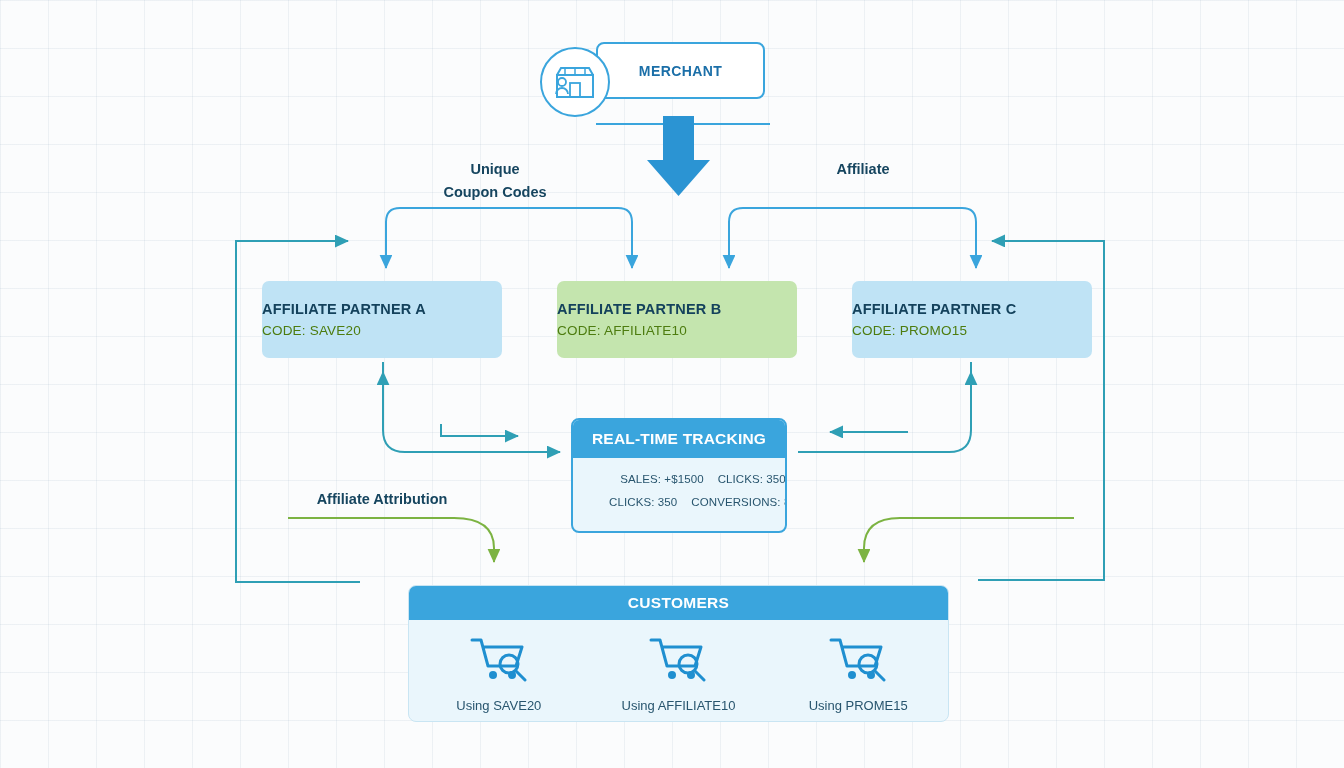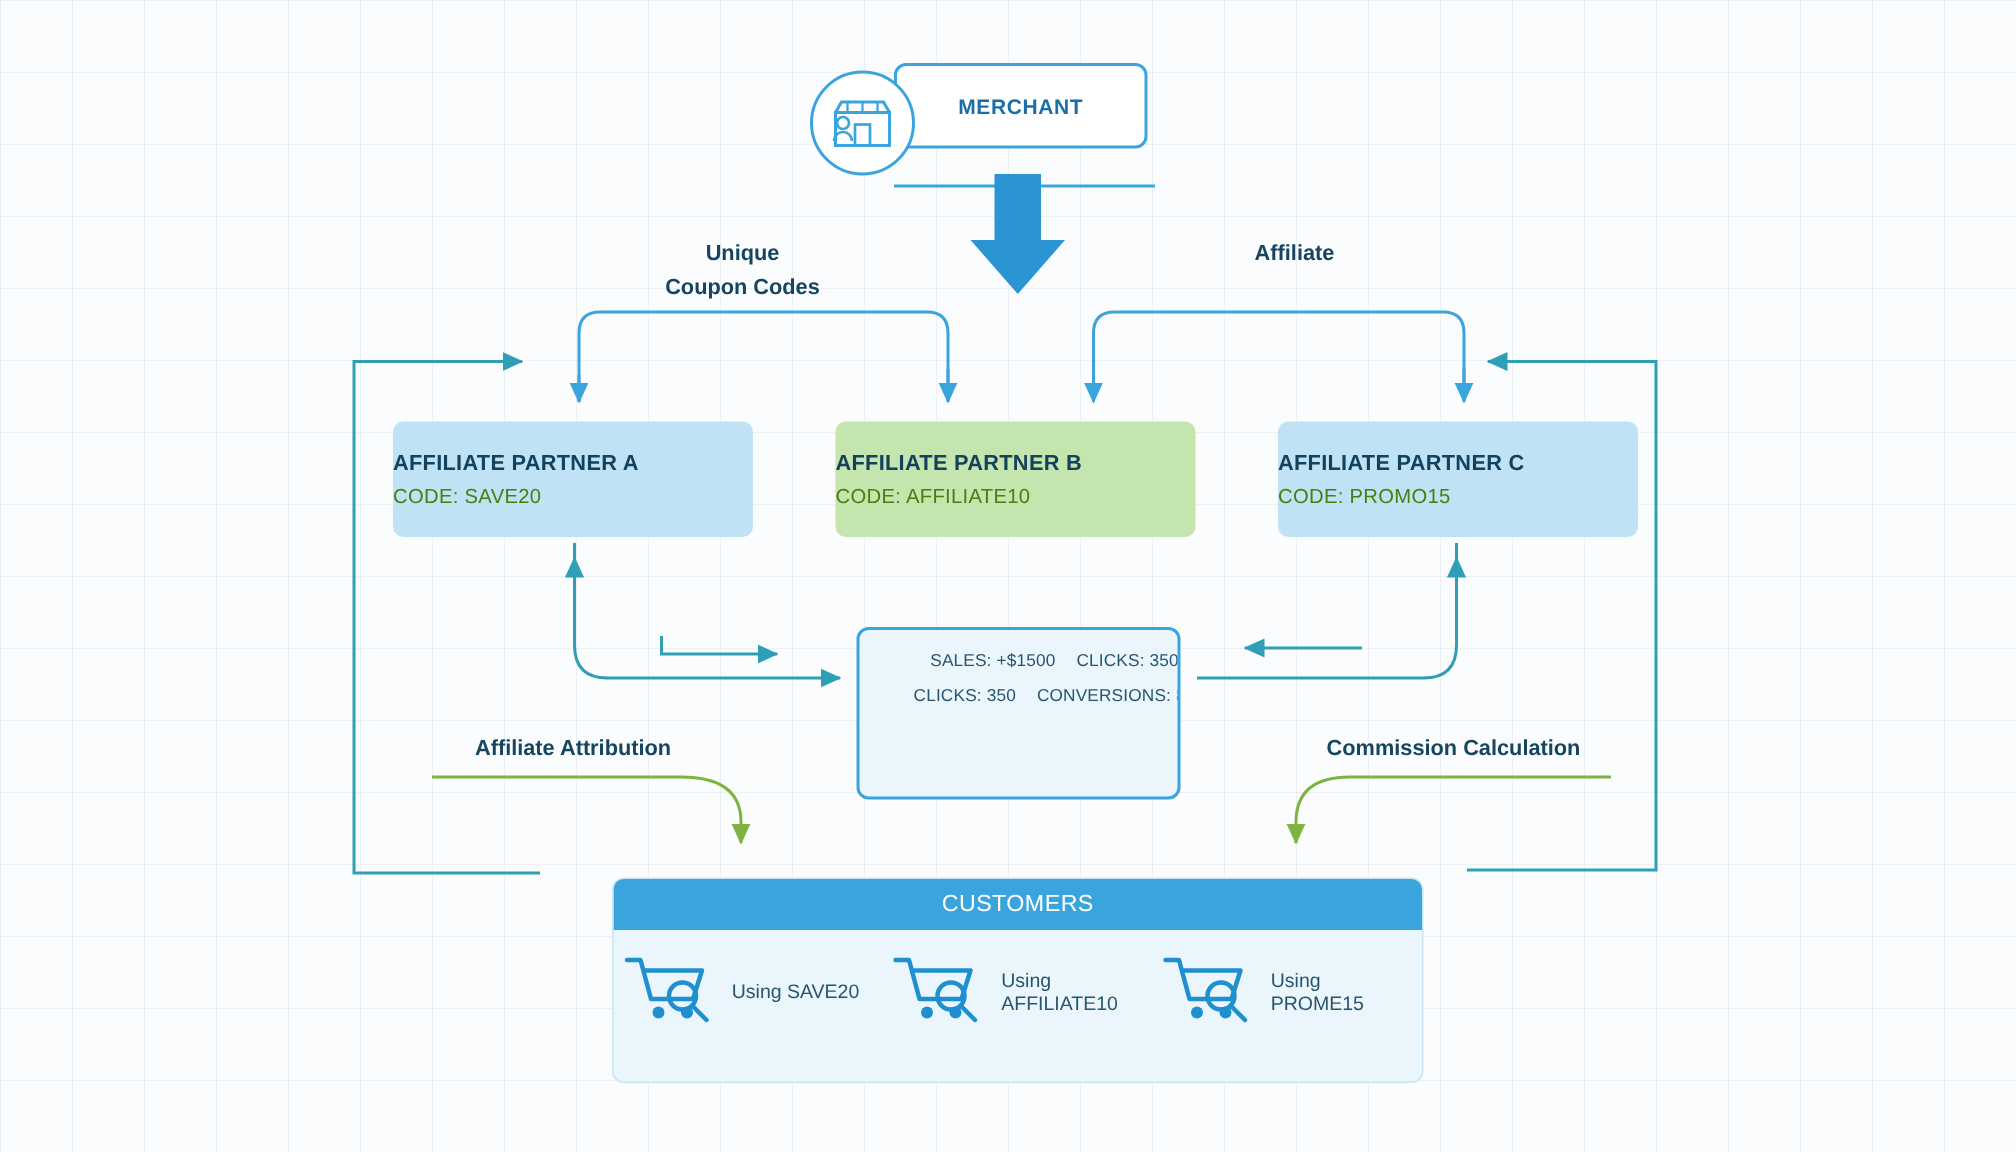--- a/index.html
+++ b/index.html
@@ -140,34 +140,34 @@
     border-radius: 8px;
     background: #eaf6fc;
     border: 1px solid #c9e5f3;
     overflow: hidden;
   }
   .customers-header {
     height: 34px;
     background: #3aa5dd;
     color: #ffffff;
     font-size: 15.5px;
-    font-weight: normal;
+    font-weight: bold;
     display: flex;
     align-items: center;
     justify-content: center;
     letter-spacing: 0.3px;
   }
   .customers-body {
     display: flex;
     justify-content: space-around;
     padding-top: 14px;
   }
   .customer-item {
     display: flex;
-    flex-direction: row;
+    flex-direction: column;
     align-items: center;
     gap: 12px;
     width: 170px;
   }
   .customer-caption {
     font-size: 13px;
     color: #28556e;
   }
 
   
@@ -252,36 +252,36 @@
   </div>
 
   <div class="flow-label label-coupon">
     <div>Unique</div>
     <div>Coupon Codes</div>
   </div>
   <div class="flow-label label-catribution">
     <div>Affiliate</div>
   </div>
   <div class="flow-label label-attribution">Affiliate Attribution</div>
-  <div class="flow-label label-commission">Commission Calculation</div>
 
   <div class="node partner partner-a">
     <span class="partner-title">AFFILIATE PARTNER A</span>
     <span class="partner-code">CODE: SAVE20</span>
   </div>
   <div class="node partner partner-b">
     <span class="partner-title">AFFILIATE PARTNER B</span>
     <span class="partner-code">CODE: AFFILIATE10</span>
   </div>
   <div class="node partner partner-c">
     <span class="partner-title">AFFILIATE PARTNER C</span>
     <span class="partner-code">CODE: PROMO15</span>
   </div>
 
   <div class="node tracking-panel">
+    <div class="tracking-header">REAL-TIME TRACKING</div>
     <div class="tracking-body">
       <div class="tracking-row">
         <span>
           <span class="stat-label">SALES:</span>
           <span class="stat-value">+$1500</span>
         </span>
         <span>
           <span class="stat-label">CLICKS:</span>
           <span class="stat-value">350</span>
         </span>

